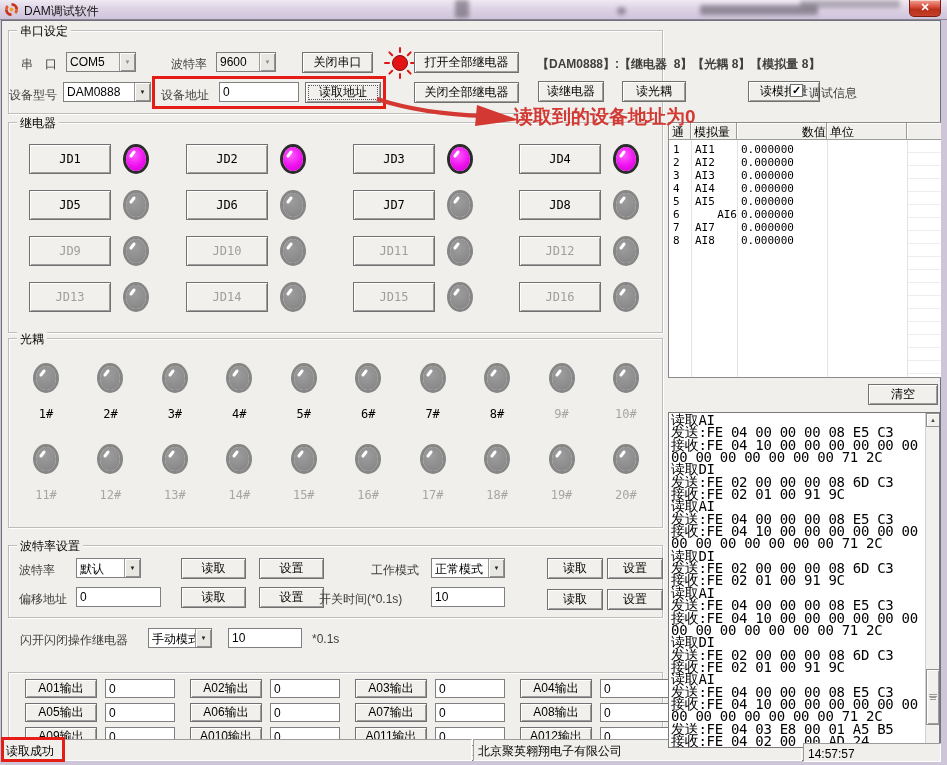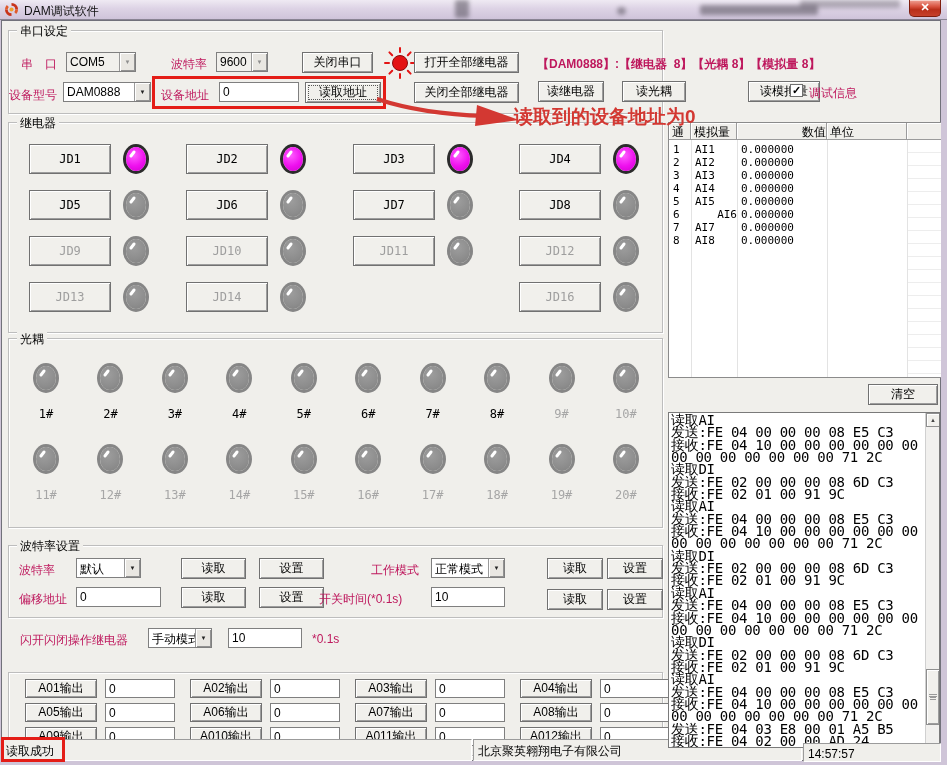--- a/index.html
+++ b/index.html
@@ -19,21 +19,21 @@
     background:linear-gradient(180deg,#f0a497 0%,#d95441 40%,#b92f1a 60%,#c6402b 100%);
     border:1px solid #7e1d0e; border-top:none; border-radius:0 0 5px 5px;
     color:#fff; font-size:11px; font-weight:bold; text-align:center; line-height:15px;
     box-shadow:inset 0 1px 0 rgba(255,255,255,.55); cursor:pointer; }
   .client { position:absolute; left:1px; top:20px; width:940px; height:741px;
     background:#f0efeb; border:1px solid #71717a; }
   .frame-right { position:absolute; left:941px; top:20px; width:6px; height:745px; background:#cfc5d8; }
   .frame-bottom { position:absolute; left:0; top:761px; width:947px; height:4px; background:#cfc5d8; }
 
   
-  .lbl { position:absolute; font-size:12px; color:#be185d; white-space:pre; }
+  .lbl { position:absolute; font-size:12px; color:#404040; white-space:pre; }
   .btn { position:absolute; font-size:12px; color:#000; background:#f1f0ec;
     border:1px solid #717171; box-shadow:inset 1px 1px 0 #ffffff, inset -1px -1px 0 #9d9d9d;
     display:flex; align-items:center; justify-content:center; cursor:pointer; }
   .btn.disabled { color:#9e9e9e; }
   .inputbox { position:absolute; background:#fff; border:1px solid #7f7f7f;
     font-size:12px; padding:0 0 0 3px; color:#000; font-family:"Liberation Sans",sans-serif; }
   .combo { position:absolute; background:#fff; border:1px solid #7f7f7f; display:flex; }
   .combo .txt { flex:1; font-size:12px; padding-top:2px; padding-left:3px; overflow:hidden; white-space:nowrap; }
   .combo .arrowbtn { width:16px; background:#e9e7e2; border-left:1px solid #9a9a9a;
     box-shadow:inset 1px 1px 0 #fff, inset -1px -1px 0 #929292;
@@ -132,21 +132,21 @@
   <div class="grp" style="left:8px; top:30px; width:655px; height:84px;">
     <span class="grp-label">串口设定</span>
 
     <span class="lbl" style="left:12px; top:25px;">串　口</span>
     <div class="combo disabled" style="left:57px; top:21px; width:70px; height:20px;">
       <span class="txt">COM5</span>
       <span class="arrowbtn">▼</span>
     </div>
 
     <span class="lbl" style="left:162px; top:25px;">波特率</span>
-    <div class="combo disabled" style="left:207px; top:21px; width:52px; height:20px;">
+    <div class="combo disabled" style="left:207px; top:21px; width:60px; height:20px;">
       <span class="txt">9600</span>
       <span class="arrowbtn">▼</span>
     </div>
 
     <div class="btn" style="left:293px; top:21px; width:71px; height:21px;">关闭串口</div>
 
     <svg style="position:absolute; left:374px; top:15px;" width="34" height="34" viewBox="0 0 34 34">
       <g stroke="#e31414" stroke-width="2" stroke-linecap="round">
         <line x1="17" y1="2" x2="17" y2="6"></line>
           <line x1="17" y1="28" x2="17" y2="32"></line>
@@ -244,20 +244,24 @@
         <div class="btn relay-btn disabled">JD12</div>
         <div class="led off"></div>
       </div>
 
     <div class="relay-cell" style="left:20px; top:159px;">
         <div class="btn relay-btn disabled">JD13</div>
         <div class="led off"></div>
       </div>
     <div class="relay-cell" style="left:177px; top:159px;">
         <div class="btn relay-btn disabled">JD14</div>
+        <div class="led off"></div>
+      </div>
+    <div class="relay-cell" style="left:344px; top:159px;">
+        <div class="btn relay-btn disabled">JD15</div>
         <div class="led off"></div>
       </div>
     <div class="relay-cell" style="left:510px; top:159px;">
         <div class="btn relay-btn disabled">JD16</div>
         <div class="led off"></div>
       </div>
   </div>
 
   <div class="grp" style="left:8px; top:338px; width:655px; height:190px;">
     <span class="grp-label">光耦</span>

